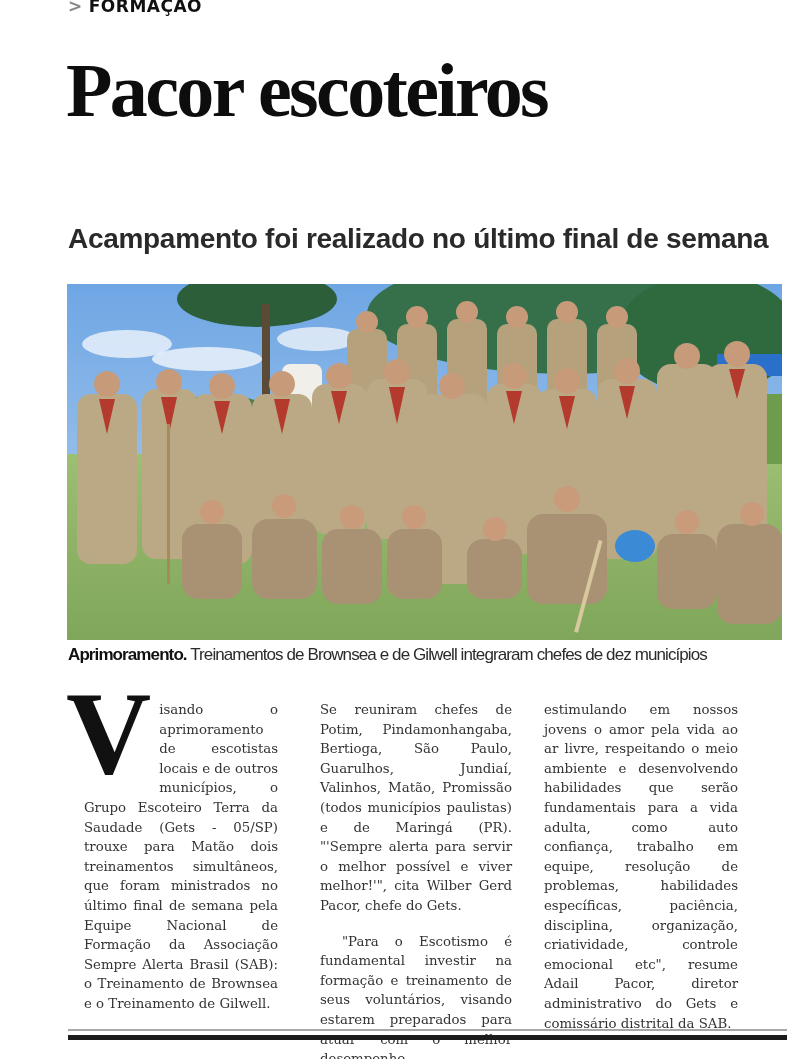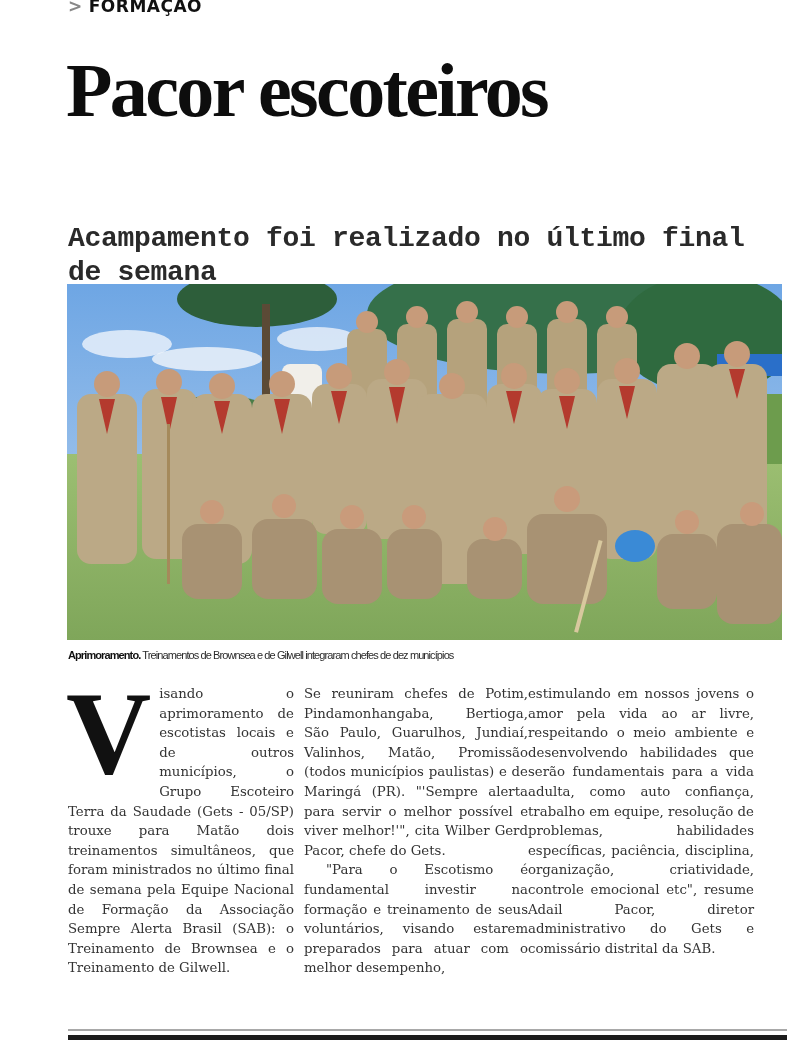--- a/index.html
+++ b/index.html
@@ -1,25 +1,25 @@
 <!DOCTYPE html>
 <html><head>
 <meta charset="utf-8">
 <style>
   html, body { margin: 0; padding: 0; background: #ffffff; }
   body { width: 787px; height: 1059px; position: relative; overflow: hidden; color: #1a1a1a; }
   .kicker { position: absolute; left: 68px; top: -4px; font-family: "DejaVu Sans", sans-serif; font-weight: 700; font-size: 17px; letter-spacing: 0.5px; color: #111; }
   .kicker .arrow { color: #888; margin-right: 6px; font-weight: 700; }
   .headline { position: absolute; left: 66px; top: 50px; width: 700px; margin: 0; font-family: "Liberation Serif", "DejaVu Serif", serif; font-weight: 700; font-size: 76px; line-height: 80px; letter-spacing: -2.6px; color: #0d0d0d; }
-  .subhead { position: absolute; left: 68px; top: 222px; margin: 0; font-family: Liberation Mono, monospace; font-size: 28px; line-height: 34px; color: #2a2a2a; letter-spacing: -0.3px; }
+  .subhead { position: absolute; left: 68px; top: 222px; margin: 0; font-family: Liberation Sans, sans-serif; font-size: 28px; line-height: 34px; color: #2a2a2a; letter-spacing: -0.3px; }
   .photo { position: absolute; left: 67px; top: 284px; width: 715px; height: 356px; overflow: hidden; background: #7fb0e6; }
-  .caption { position: absolute; left: 68px; top: 646px; width: 716px; font-family: "Liberation Sans", "DejaVu Sans", sans-serif; font-size: 11px; line-height: 18px; color: #2b2b2b; letter-spacing: -0.9px; white-space: nowrap; }
+  .caption { position: absolute; left: 68px; top: 646px; width: 716px; font-family: "Liberation Sans", "DejaVu Sans", sans-serif; font-size: 17px; line-height: 18px; color: #2b2b2b; letter-spacing: -0.9px; white-space: nowrap; }
   .caption b { font-weight: 700; color: #111; }
   .col { position: absolute; top: 684px; font-family: "DejaVu Serif", "Liberation Serif", serif; font-size: 13.3px; line-height: 19.6px; color: #333; text-align: justify; hyphens: manual; }
-  .col p { margin: 0; }
+  .col p { margin: 16px; }
   .col1 { left: 68px; width: 226px; }
   .col2 { left: 304px; width: 224px; }
   .col3 { left: 528px; width: 226px; }
   .dropcap { float: left; font-family: "Liberation Serif", "DejaVu Serif", serif; font-size: 118px; line-height: 92px; font-weight: 700; color: #111; margin: 4px 8px 0 -2px; height: 100px; }
   .indent { text-indent: 22px; }
   .signature { text-align: right; font-family: "Liberation Sans", sans-serif; font-style: italic; font-size: 13px; color: #444; margin-top: 6px !important; }
   .rule-thin { position: absolute; left: 68px; top: 1029px; width: 719px; height: 2px; background: #a8a8a8; }
   .rule-thick { position: absolute; left: 68px; top: 1035px; width: 719px; height: 5px; background: #1c1c1c; }
 </style>
 </head>

